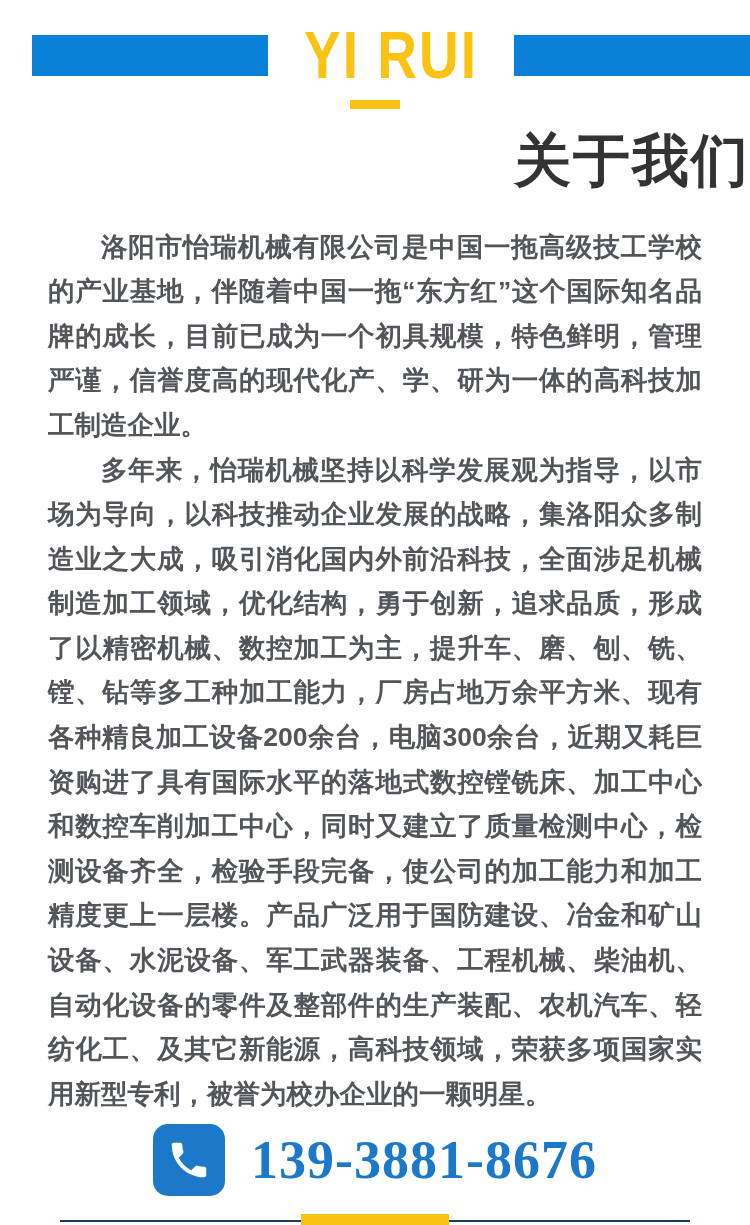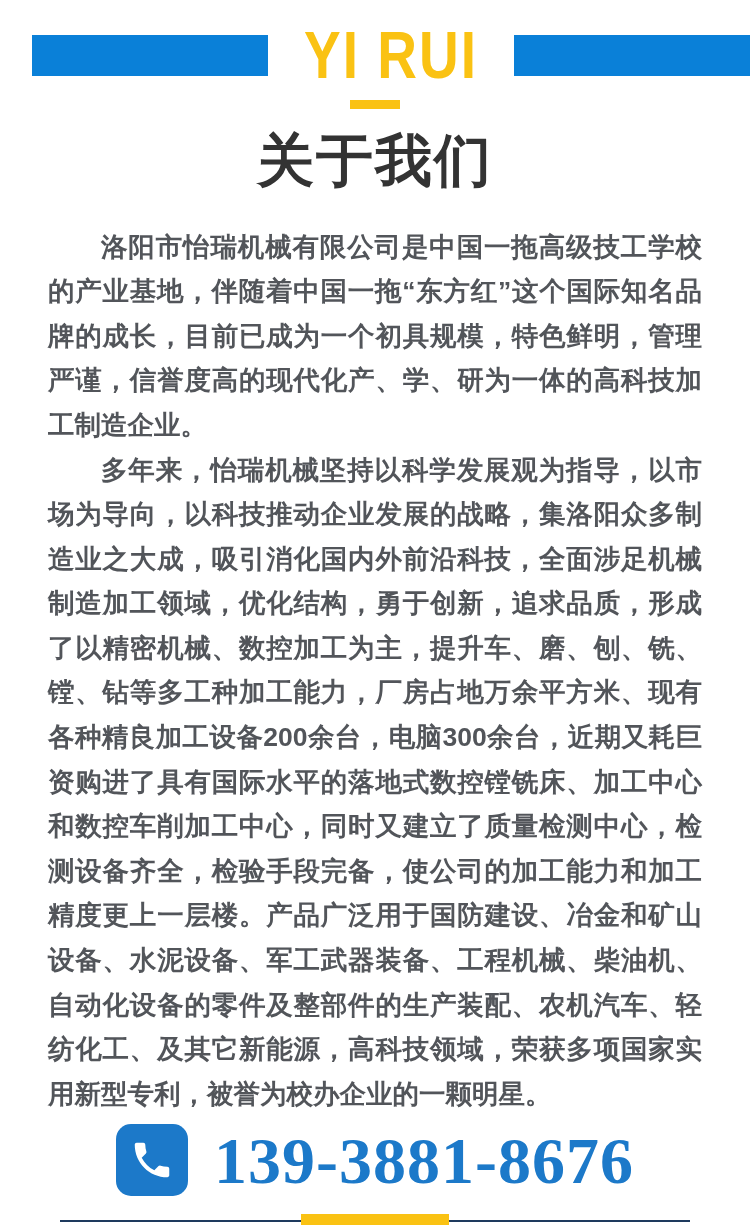--- a/index.html
+++ b/index.html
@@ -45,21 +45,21 @@
   }
   .logo-underline {
     width: 50px;
     height: 9px;
     background: var(--logo-yellow);
     margin: 13px auto 0;
   }
   
   .page-title {
     margin: 19px 0 0;
-    text-align: center;
+    text-align: right;
     font-size: 57px;
     line-height: 1.15;
     font-weight: 700;
     letter-spacing: 2px;
     color: var(--title-dark);
   }
   
   .about-text {
     margin: 31px 48px 0;
     font-size: 26.5px;
@@ -87,21 +87,21 @@
     background: var(--phone-blue);
     display: flex;
     align-items: center;
     justify-content: center;
     flex: 0 0 auto;
   }
   .phone-icon-box svg { display: block; }
   .phone-number {
     font-family: "Liberation Serif", serif;
     font-weight: 700;
-    font-size: 66px;
+    font-size: 54px;
     line-height: 1.05;
     letter-spacing: 1px;
     color: var(--phone-blue);
     white-space: nowrap;
   }
   
   .divider {
     position: relative;
     margin: 18px 60px 0;
     height: 14px;

